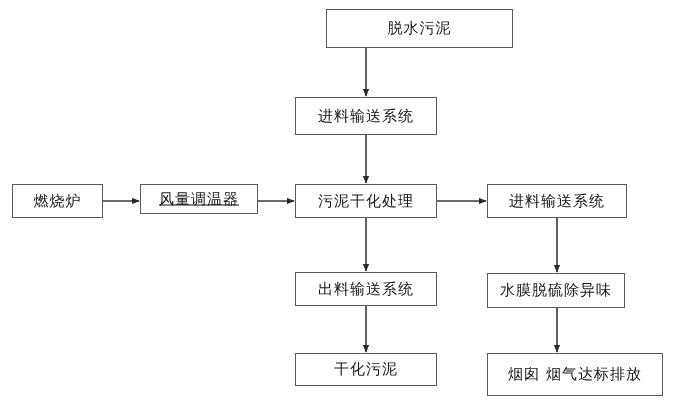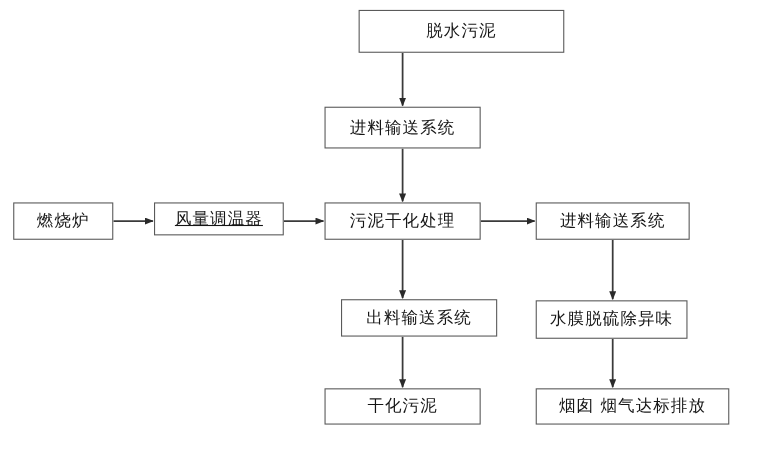--- a/index.html
+++ b/index.html
@@ -82,27 +82,27 @@
       </div>
       <div class="node" style="left: 140px; top: 184px; width: 118px; height: 30px; text-decoration: underline;">
         <span class="label">风量调温器</span>
       </div>
       <div class="node" style="left: 295px; top: 184px; width: 142px; height: 34px;">
         <span class="label">污泥干化处理</span>
       </div>
       <div class="node" style="left: 487px; top: 184px; width: 140px; height: 34px;">
         <span class="label">进料输送系统</span>
       </div>
-      <div class="node" style="left: 295px; top: 272px; width: 142px; height: 34px; margin-left: 15px;">
+      <div class="node" style="left: 295px; top: 272px; width: 142px; height: 34px;">
         <span class="label">出料输送系统</span>
       </div>
       <div class="node" style="left: 487px; top: 273px; width: 138px; height: 35px;">
         <span class="label">水膜脱硫除异味</span>
       </div>
       <div class="node" style="left: 295px; top: 353px; width: 142px; height: 33px;">
         <span class="label">干化污泥</span>
       </div>
-      <div class="node" style="left: 487px; top: 353px; width: 176px; height: 33px; align-items: center;">
+      <div class="node" style="left: 487px; top: 353px; width: 176px; height: 43px; align-items: center;">
         <span class="label">烟囱  烟气达标排放</span>
       </div>
     </div>
 
 </div>
 
 </body></html>

